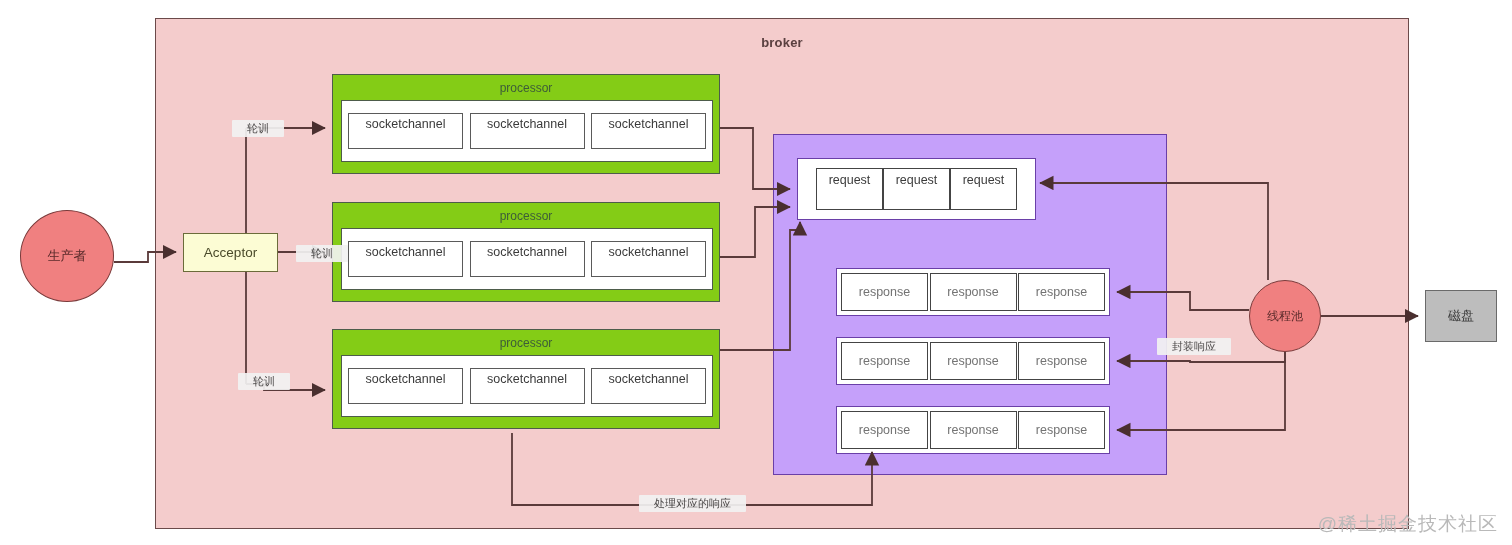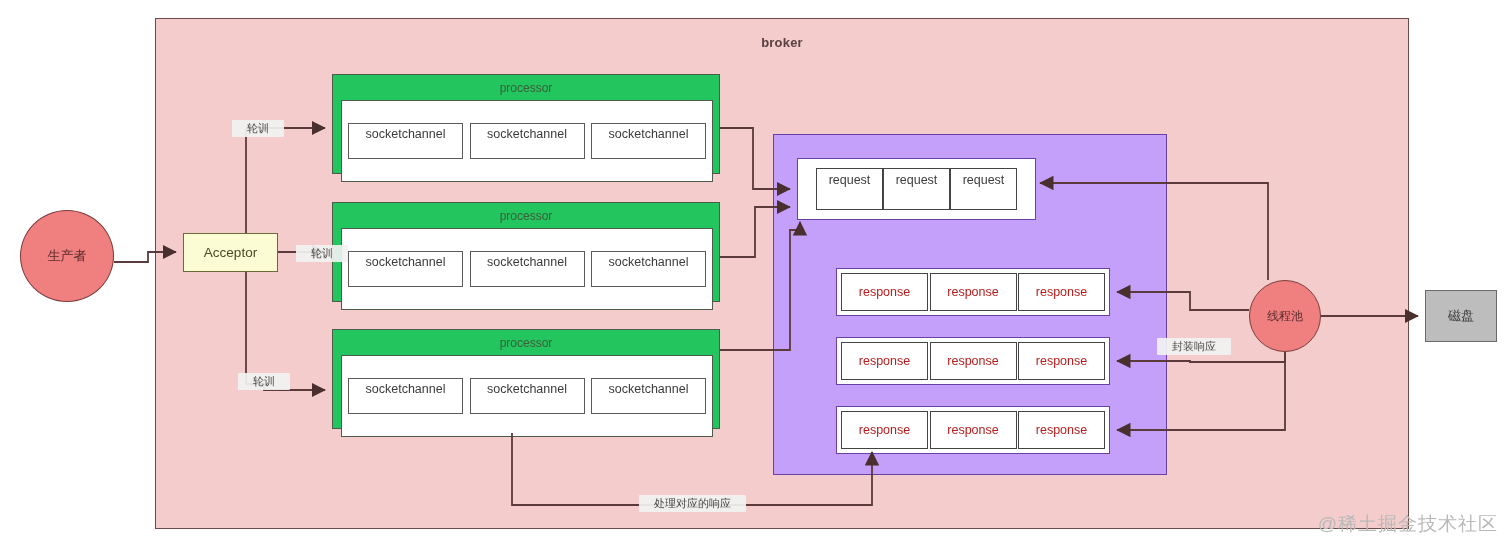--- a/index.html
+++ b/index.html
@@ -22,32 +22,32 @@
     background:#f4cccc;border:1.5px solid #6b4a4a;
   }
   .broker-title{
     position:absolute;left:155px;top:30px;width:1254px;height:24px;
     display:flex;align-items:center;justify-content:center;
     color:#5a4040;font-size:13px;letter-spacing:.2px;font-weight:bold;
   }
 
   
   .processor{
-    background:#22c55e;border:1.5px solid #4d5c4a;
+    background:#84cc16;border:1.5px solid #4d5c4a;
     width:388px;height:100px;left:332px;text-decoration:underline;
   }
   .proc1{top:74px;}
   .proc2{top:202px;}
   .proc3{top:329px;}
   .processor .ptitle{
     position:absolute;left:0;top:6px;width:100%;
     text-align:center;color:#3d5c39;font-size:12px;
   }
   .proc-inner{
-    position:absolute;left:8px;top:25px;width:372px;height:82px;
+    position:absolute;left:8px;top:25px;width:372px;height:62px;
     background:#ffffff;border:1.5px solid #4d5c4a;
     display:flex;align-items:center;justify-content:space-between;
     padding:2px 6px;box-sizing:border-box;
   }
   .sockbox{
     width:113px;height:34px;background:#ffffff;border:1.5px solid #5a5a5a;
     display:flex;align-items:center;justify-content:center;
     font-size:12.5px;color:#3b3b3b;overflow:hidden;position:relative;
   }
   .sockbox .txt{
@@ -73,21 +73,21 @@
   }
   .reqbox .txt{position:absolute;top:4px;left:0;width:100%;text-align:center;line-height:15px;word-break:break-all;}
 
   .resp-row{left:836px;width:274px;height:48px;padding:0 4px;}
   .resp1{top:268px;}
   .resp2{top:337px;}
   .resp3{top:406px;}
   .respbox{
     width:85px;height:36px;background:#ffffff;border:1.5px solid #444;
     display:flex;align-items:center;justify-content:center;
-    font-size:12.5px;color:#b91c1c;
+    font-size:12.5px;color:#737373;
   }
 
   
   .acceptor{
     left:183px;top:233px;width:95px;height:39px;
     background:#fcfcd4;border:1.5px solid #6b6b3a;
     font-size:13.5px;color:#4a4a2a;
   }
 
   

